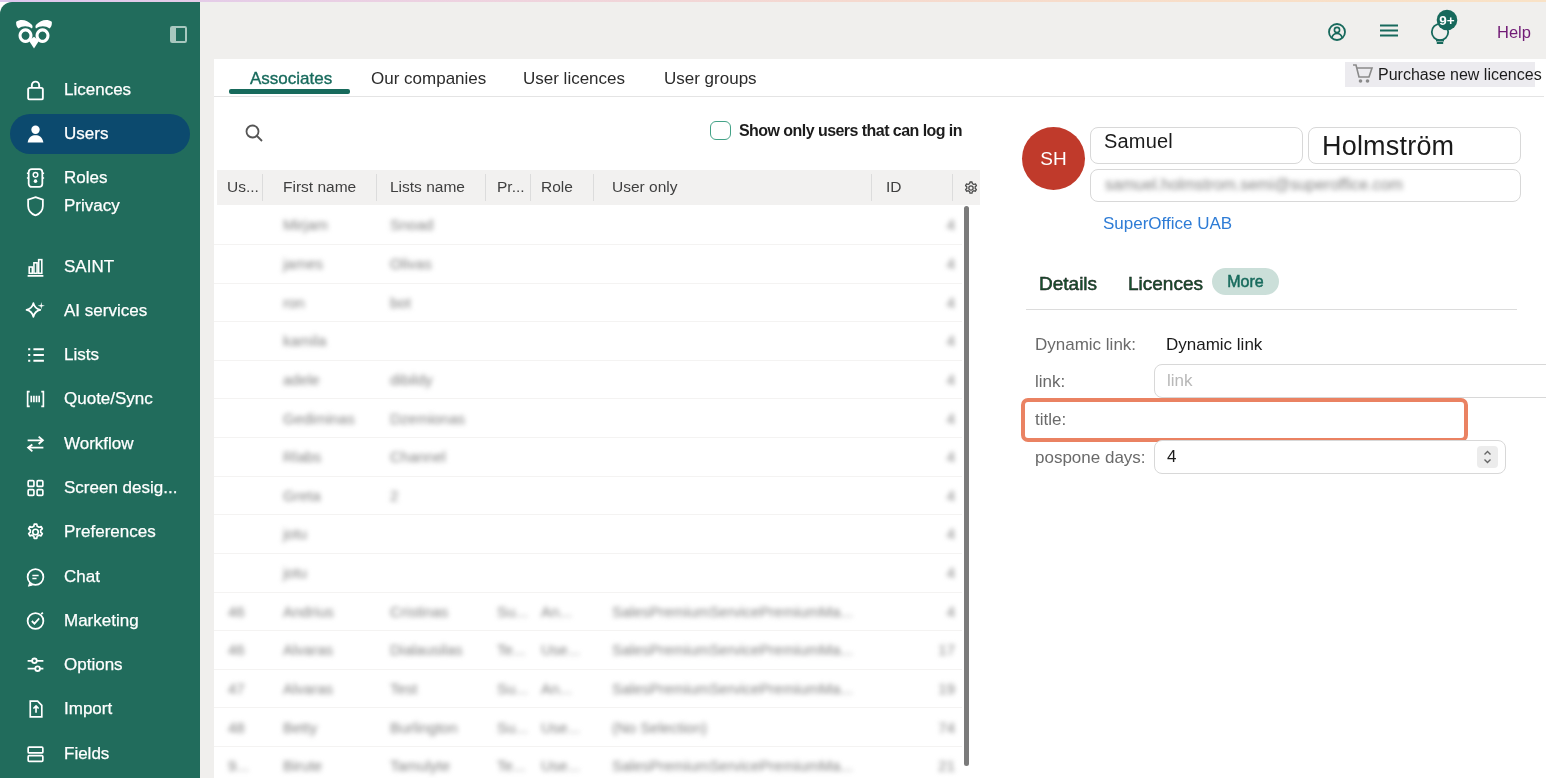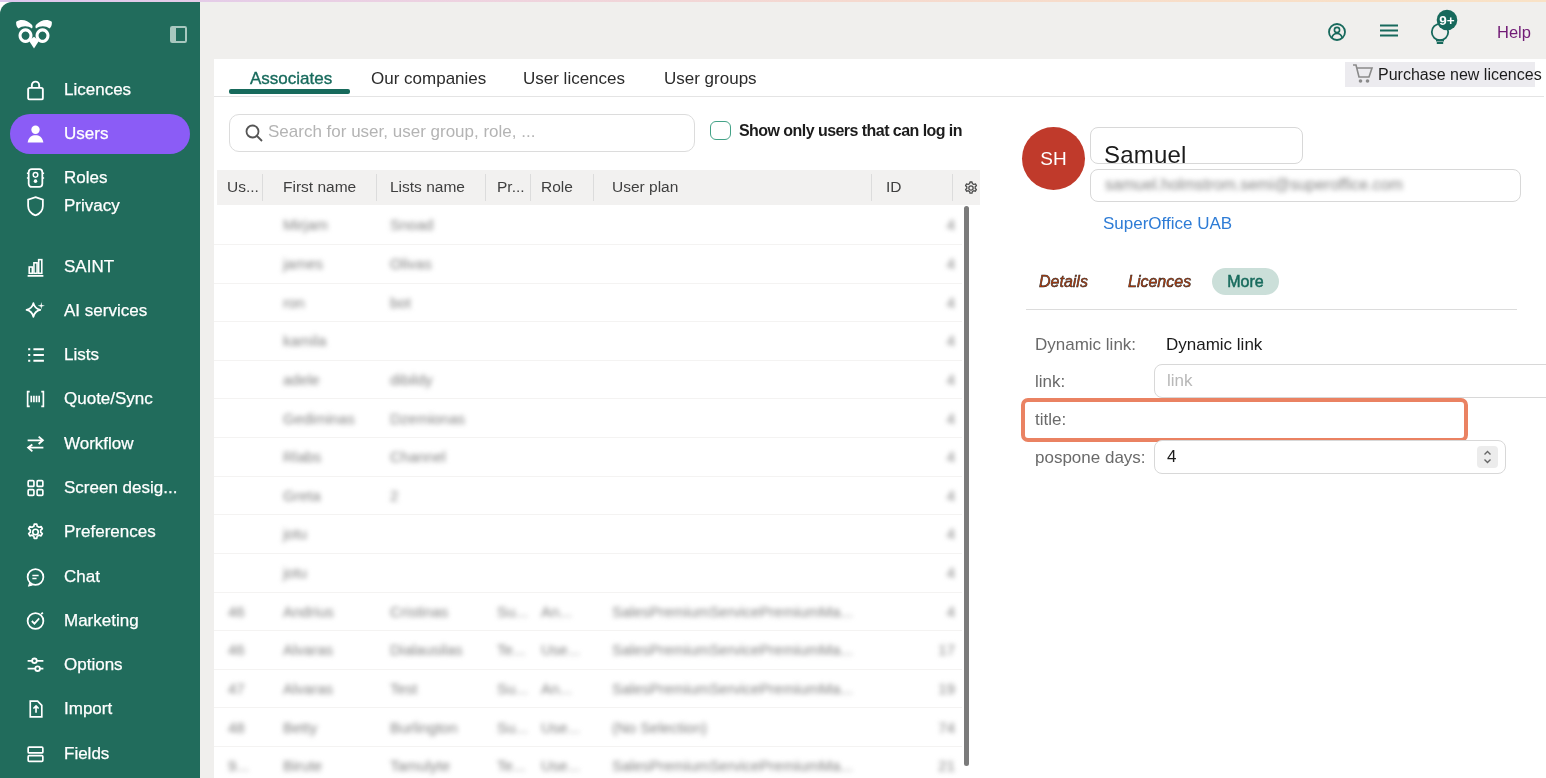--- a/index.html
+++ b/index.html
@@ -10,21 +10,21 @@
   #topborder { left:0; top:0; width:1546px; height:2px;
     background:linear-gradient(90deg,#ddc7ee 0%,#eed2e0 30%,#f5d9cf 55%,#f8dec8 78%,#f9e2c6 100%); }
   #topbar { left:200px; top:2px; width:1346px; height:57px; background:#f0efed; }
   #gutter { left:200px; top:59px; width:14px; height:719px; background:#f0efed; }
   #sidebar { left:0; top:2px; width:200px; height:776px; background:#216c5c;
     border-top-left-radius:12px; color:#fff; }
   .nav-item { position:absolute; left:10px; width:180px; height:40px; }
   .nav-item .ic { position:absolute; left:15px; top:50%; transform:translateY(-50%); width:21px; height:21px; }
   .nav-item .lb { position:absolute; left:54px; top:50%; transform:translateY(-50%);
     font-size:17px; color:#fff; white-space:nowrap; -webkit-text-stroke:0.25px #fff; }
-  .nav-sel { background:#8b5cf6; border-radius:20px; }
+  .nav-sel { background:#0c4a6e; border-radius:20px; }
   #card { left:214px; top:59px; width:1330px; height:719px; background:#fff;
     border-top-left-radius:14px; border-top-right-radius:14px; }
   #tabbar { left:214px; top:59px; width:1330px; height:38px; border-bottom:1px solid #e4e4e4; }
   .tab { position:absolute; top:69px; font-size:17px; color:#2b2b2b; white-space:nowrap; }
   #tab-underline { left:229px; top:89px; width:121px; height:5px; background:#176a5c; border-radius:2px; }
   #purchase { left:1345px; top:62px; width:190px; height:25px; background:#ecebef;
     font-size:14.5px; color:#1c1c1c; }
   #search { left:229px; top:114px; width:466px; height:38px; border:1.5px solid #dcdcdc;
     border-radius:10px; }
   #search .ph { position:absolute; left:38px; top:7px; font-size:17px; color:#b4b4b4; }
@@ -33,25 +33,25 @@
   #thead { left:217px; top:170px; width:763px; height:35px; background:#f2f1f0;
     font-size:15.5px; color:#3f3f3f; }
   .th { position:absolute; top:8px; }
   .sep { position:absolute; top:4px; width:1px; height:27px; background:#dcdcdc; }
   .blur { position:absolute; filter:blur(2.6px); color:#828282; font-size:15px; white-space:nowrap; }
   #scrollbar { left:964px; top:206px; width:5px; height:560px; background:#7b7b7b; border-radius:3px; }
   
   #avatar { left:1022px; top:127px; width:63px; height:63px; border-radius:50%;
     background:#c03a2b; color:#fff; font-size:19px; text-align:center; line-height:63px; }
   .inp { position:absolute; background:#fff; border:1.5px solid #d8d8d8; border-radius:8px; }
-  #fname { left:1090px; top:127px; width:213px; height:37px; font-size:24px; letter-spacing:0.2px; color:#1b1b1b; padding:13px 0 0 13px;}
+  #fname { left:1090px; top:127px; width:213px; height:37px; font-size:20px; letter-spacing:0.2px; color:#1b1b1b; padding:2px 0 0 13px;}
   #lname { left:1308px; top:127px; width:213px; height:37px; font-size:27px; letter-spacing:0.2px; color:#1b1b1b; padding:3px 0 0 13px;}
   #email { left:1090px; top:169px; width:431px; height:33px; }
   #solink { left:1103px; top:214px; font-size:17px; color:#2e7cd6; }
-  .dtab { position:absolute; top:273px; font-size:16px; font-weight:400; -webkit-text-stroke:0.5px #1b1b1b; color:#c2410c;font-style:italic; }
+  .dtab { position:absolute; top:273px; font-size:19px; font-weight:400; -webkit-text-stroke:0.5px #1b1b1b; color:#14532d; }
   #morepill { left:1212px; top:268px; width:67px; height:27px; background:#cbdfd9; border-radius:14px;
     text-align:center; line-height:27px; font-size:16px; font-weight:400; -webkit-text-stroke:0.5px #176a5c; color:#176a5c; }
   #hr2 { left:1026px; top:309px; width:491px; height:1px; background:#dcdcdc; }
   .flabel { position:absolute; left:1035px; font-size:17px; color:#6a6a6a; white-space:nowrap; }
   .fval { position:absolute; font-size:17px; color:#1b1b1b; white-space:nowrap; }
   #hl { left:1021px; top:398px; width:447px; height:44px; border:4.5px solid #ea8262; border-radius:7px; }
   #spin { left:1477px; top:446px; width:21px; height:22px; background:#ececec; border-radius:4px; }
 </style>
 </head>
 <body>
@@ -253,37 +253,34 @@
   <div id="purchase" class="abs"></div>
   <svg class="abs" style="left:1352px;top:63px" width="22" height="22" viewBox="0 0 22 22">
     <g fill="none" stroke="#8a8a8a" stroke-width="1.6">
       <path d="M1 2 H4 L7 14 H17 L20 5 H5"></path>
     </g>
     <circle cx="8.5" cy="18" r="1.8" fill="#8a8a8a"></circle>
     <circle cx="15.5" cy="18" r="1.8" fill="#8a8a8a"></circle>
   </svg>
   <div class="abs" style="left:1378px;top:66px;font-size:16px;color:#1c1c1c">Purchase new licences</div>
 
-  <div id="search" class="abs">
-      <span class="ph">Search for user, user group, role, ...</span>
-    </div>
   <svg class="abs" style="left:244px;top:123px" width="20" height="20" viewBox="0 0 20 20">
     <circle cx="8.5" cy="8.5" r="6" fill="none" stroke="#555" stroke-width="1.8"></circle>
     <path d="M13 13 L18 18" stroke="#555" stroke-width="1.8"></path>
   </svg>
   <div id="cbx" class="abs"></div>
   <div id="cbxlabel" class="abs">Show only users that can log in</div>
 
   <div id="thead" class="abs">
     <span class="th" style="left:10px">Us...</span>
     <span class="th" style="left:66px">First name</span>
     <span class="th" style="left:173px">Lists name</span>
     <span class="th" style="left:280px">Pr...</span>
     <span class="th" style="left:324px">Role</span>
-    <span class="th" style="left:395px">User plan</span>
+    <span class="th" style="left:395px">User only</span>
     <span class="th" style="left:669px">ID</span>
     <span class="sep" style="left:45px"></span>
     <span class="sep" style="left:159px"></span>
     <span class="sep" style="left:268px"></span>
     <span class="sep" style="left:313px"></span>
     <span class="sep" style="left:376px"></span>
     <span class="sep" style="left:654px"></span>
     <span class="sep" style="left:735px"></span>
     <svg style="position:absolute;left:746px;top:10px" width="16" height="16" viewBox="0 0 20 20">
       <circle cx="10" cy="10" r="2.7" fill="none" stroke="#4a4a4a" stroke-width="1.6"></circle>
@@ -366,20 +363,21 @@
       <span class="blur" style="left:390px;top:757.1px">Tamulyte</span>
       <span class="blur" style="left:497px;top:757.1px">Te...</span>
       <span class="blur" style="left:541px;top:757.1px">Use...</span>
       <span class="blur" style="left:612px;top:757.1px">SalesPremiumServicePremiumMa...</span>
       <span class="blur" style="right:591px;top:757.1px">21</span>
     </div>
   <div id="scrollbar" class="abs"></div>
 
   <div id="avatar" class="abs">SH</div>
   <div id="fname" class="inp">Samuel</div>
+  <div id="lname" class="inp">Holmström</div>
   <div id="email" class="inp">
       <span class="blur" style="left:14px;top:6px;font-size:16px">samuel.holmstrom.semi@superoffice.com</span>
     </div>
   <div id="solink" class="abs">SuperOffice UAB</div>
   <div class="dtab" style="left:1039px">Details</div>
   <div class="dtab" style="left:1128px">Licences</div>
   <div id="morepill" class="abs">More</div>
   <div id="hr2" class="abs"></div>
 
   <div class="flabel" style="top:335px">Dynamic link:</div>

